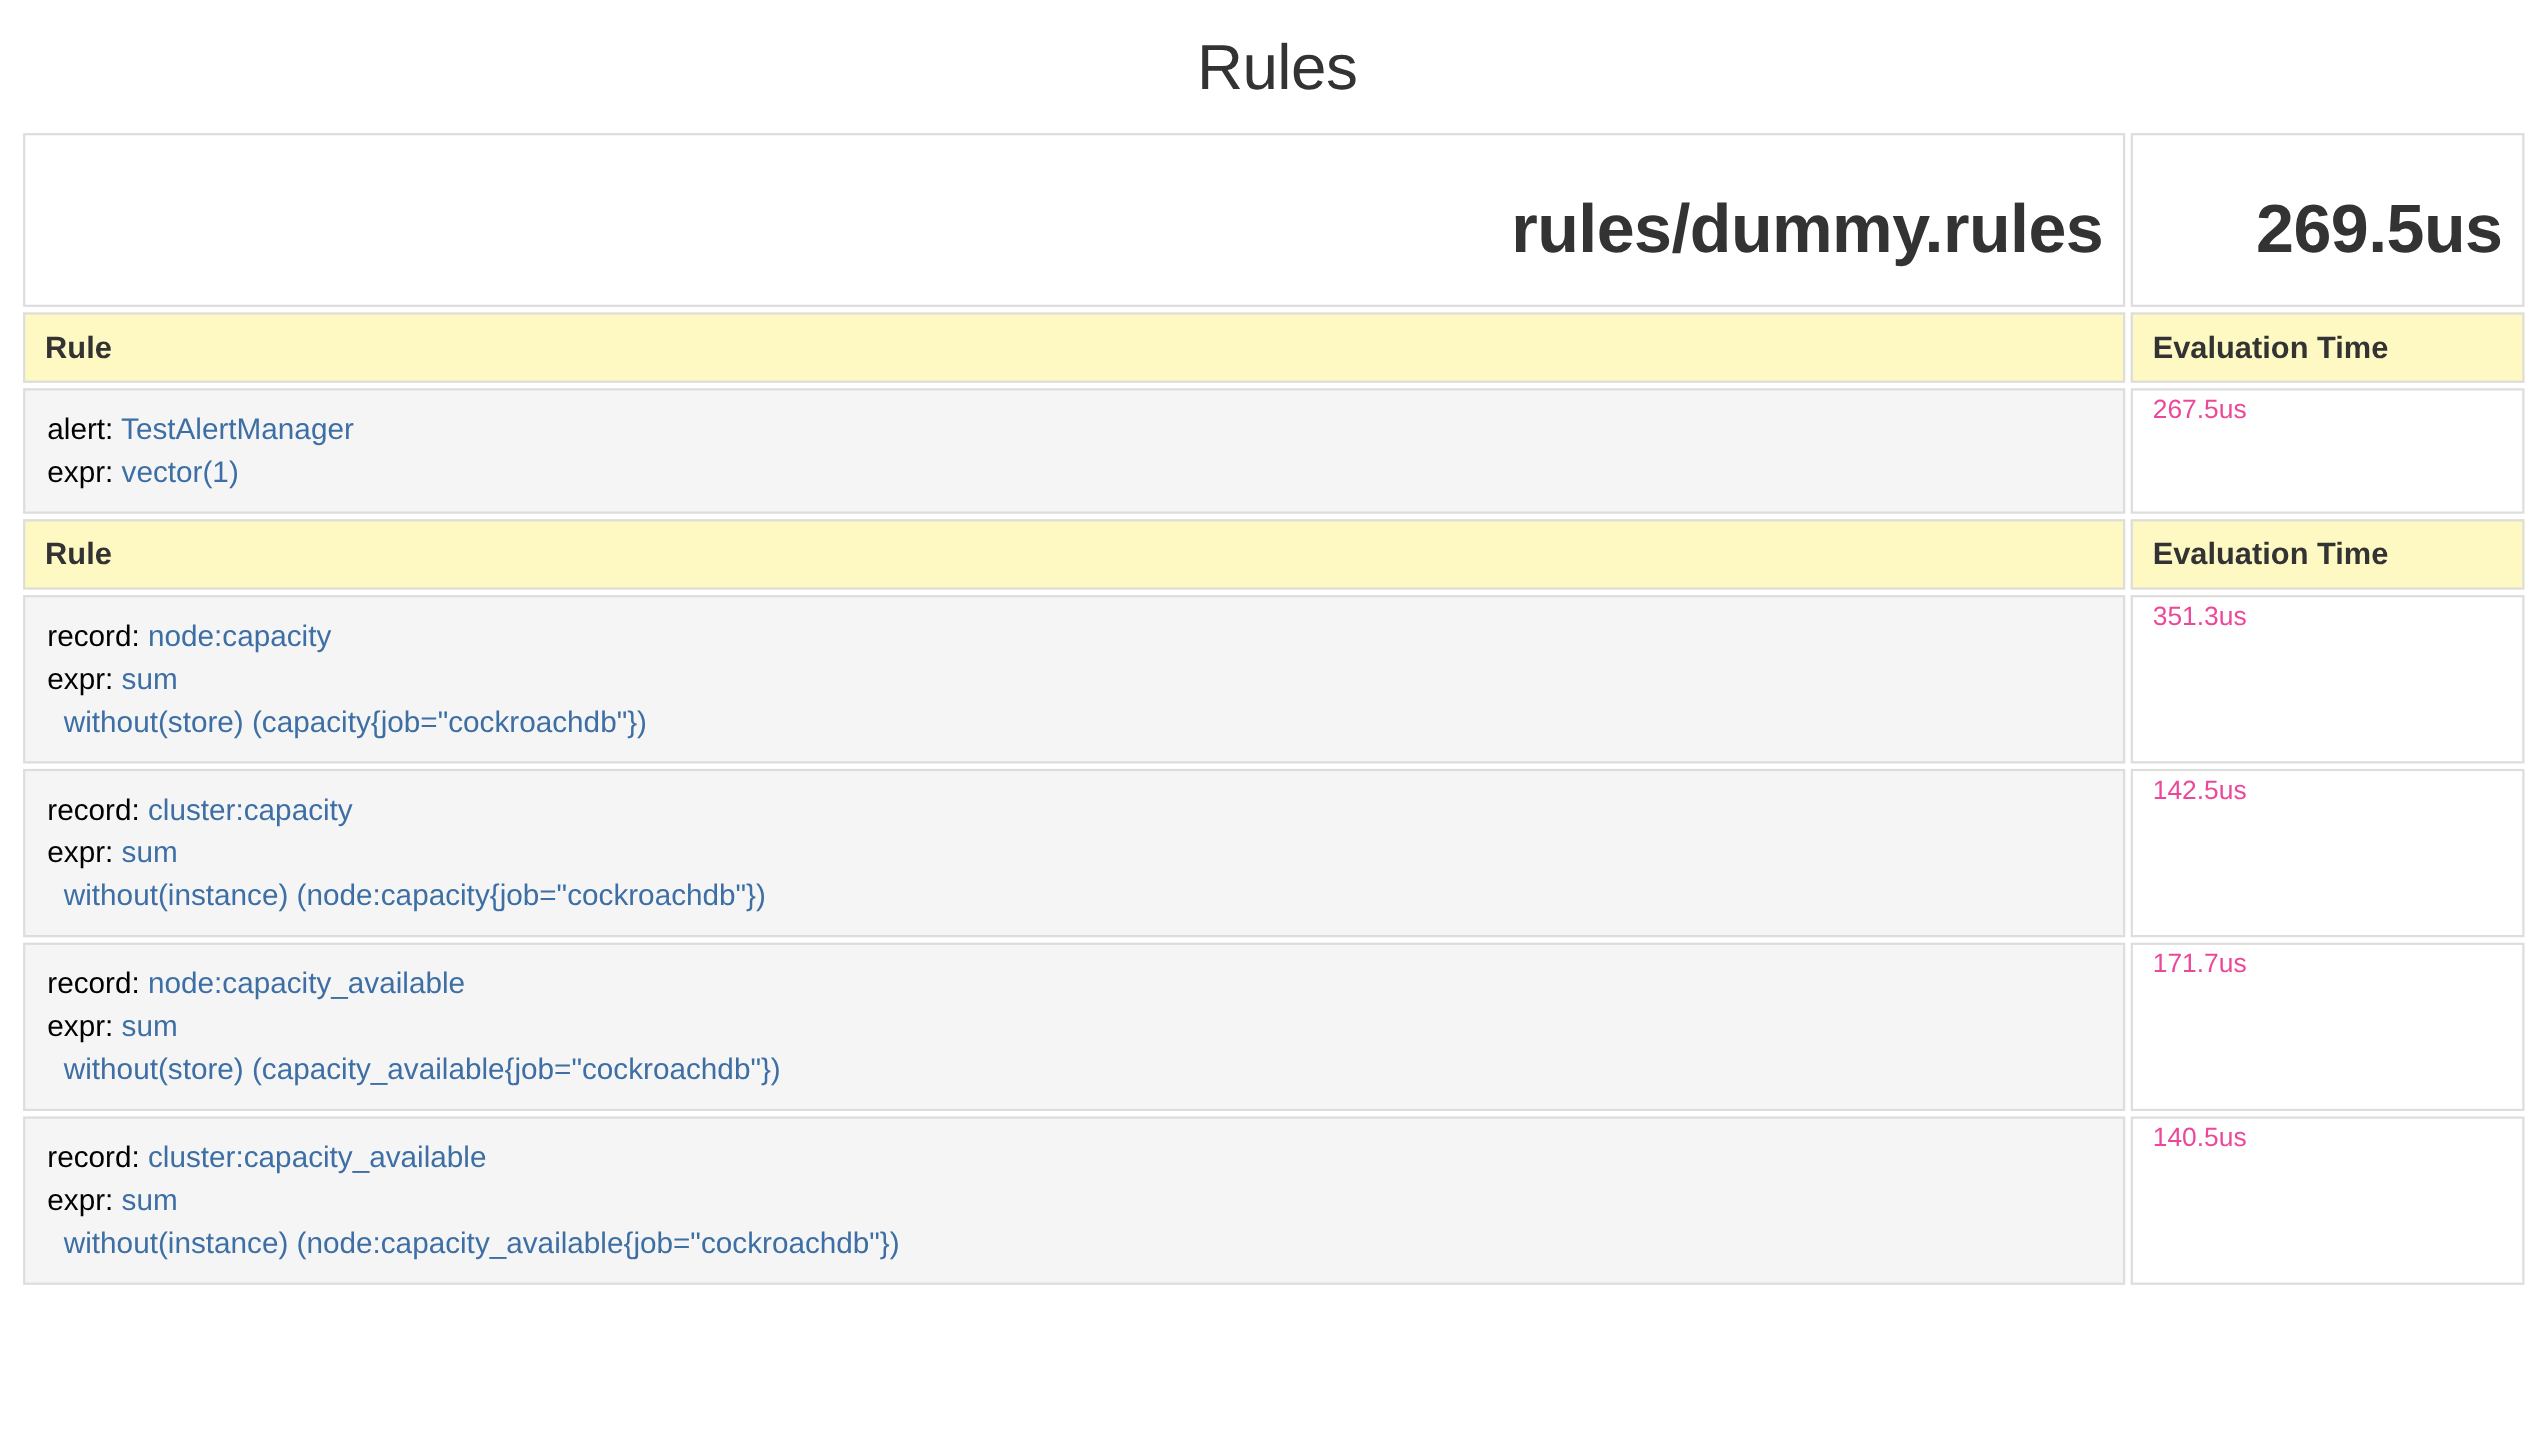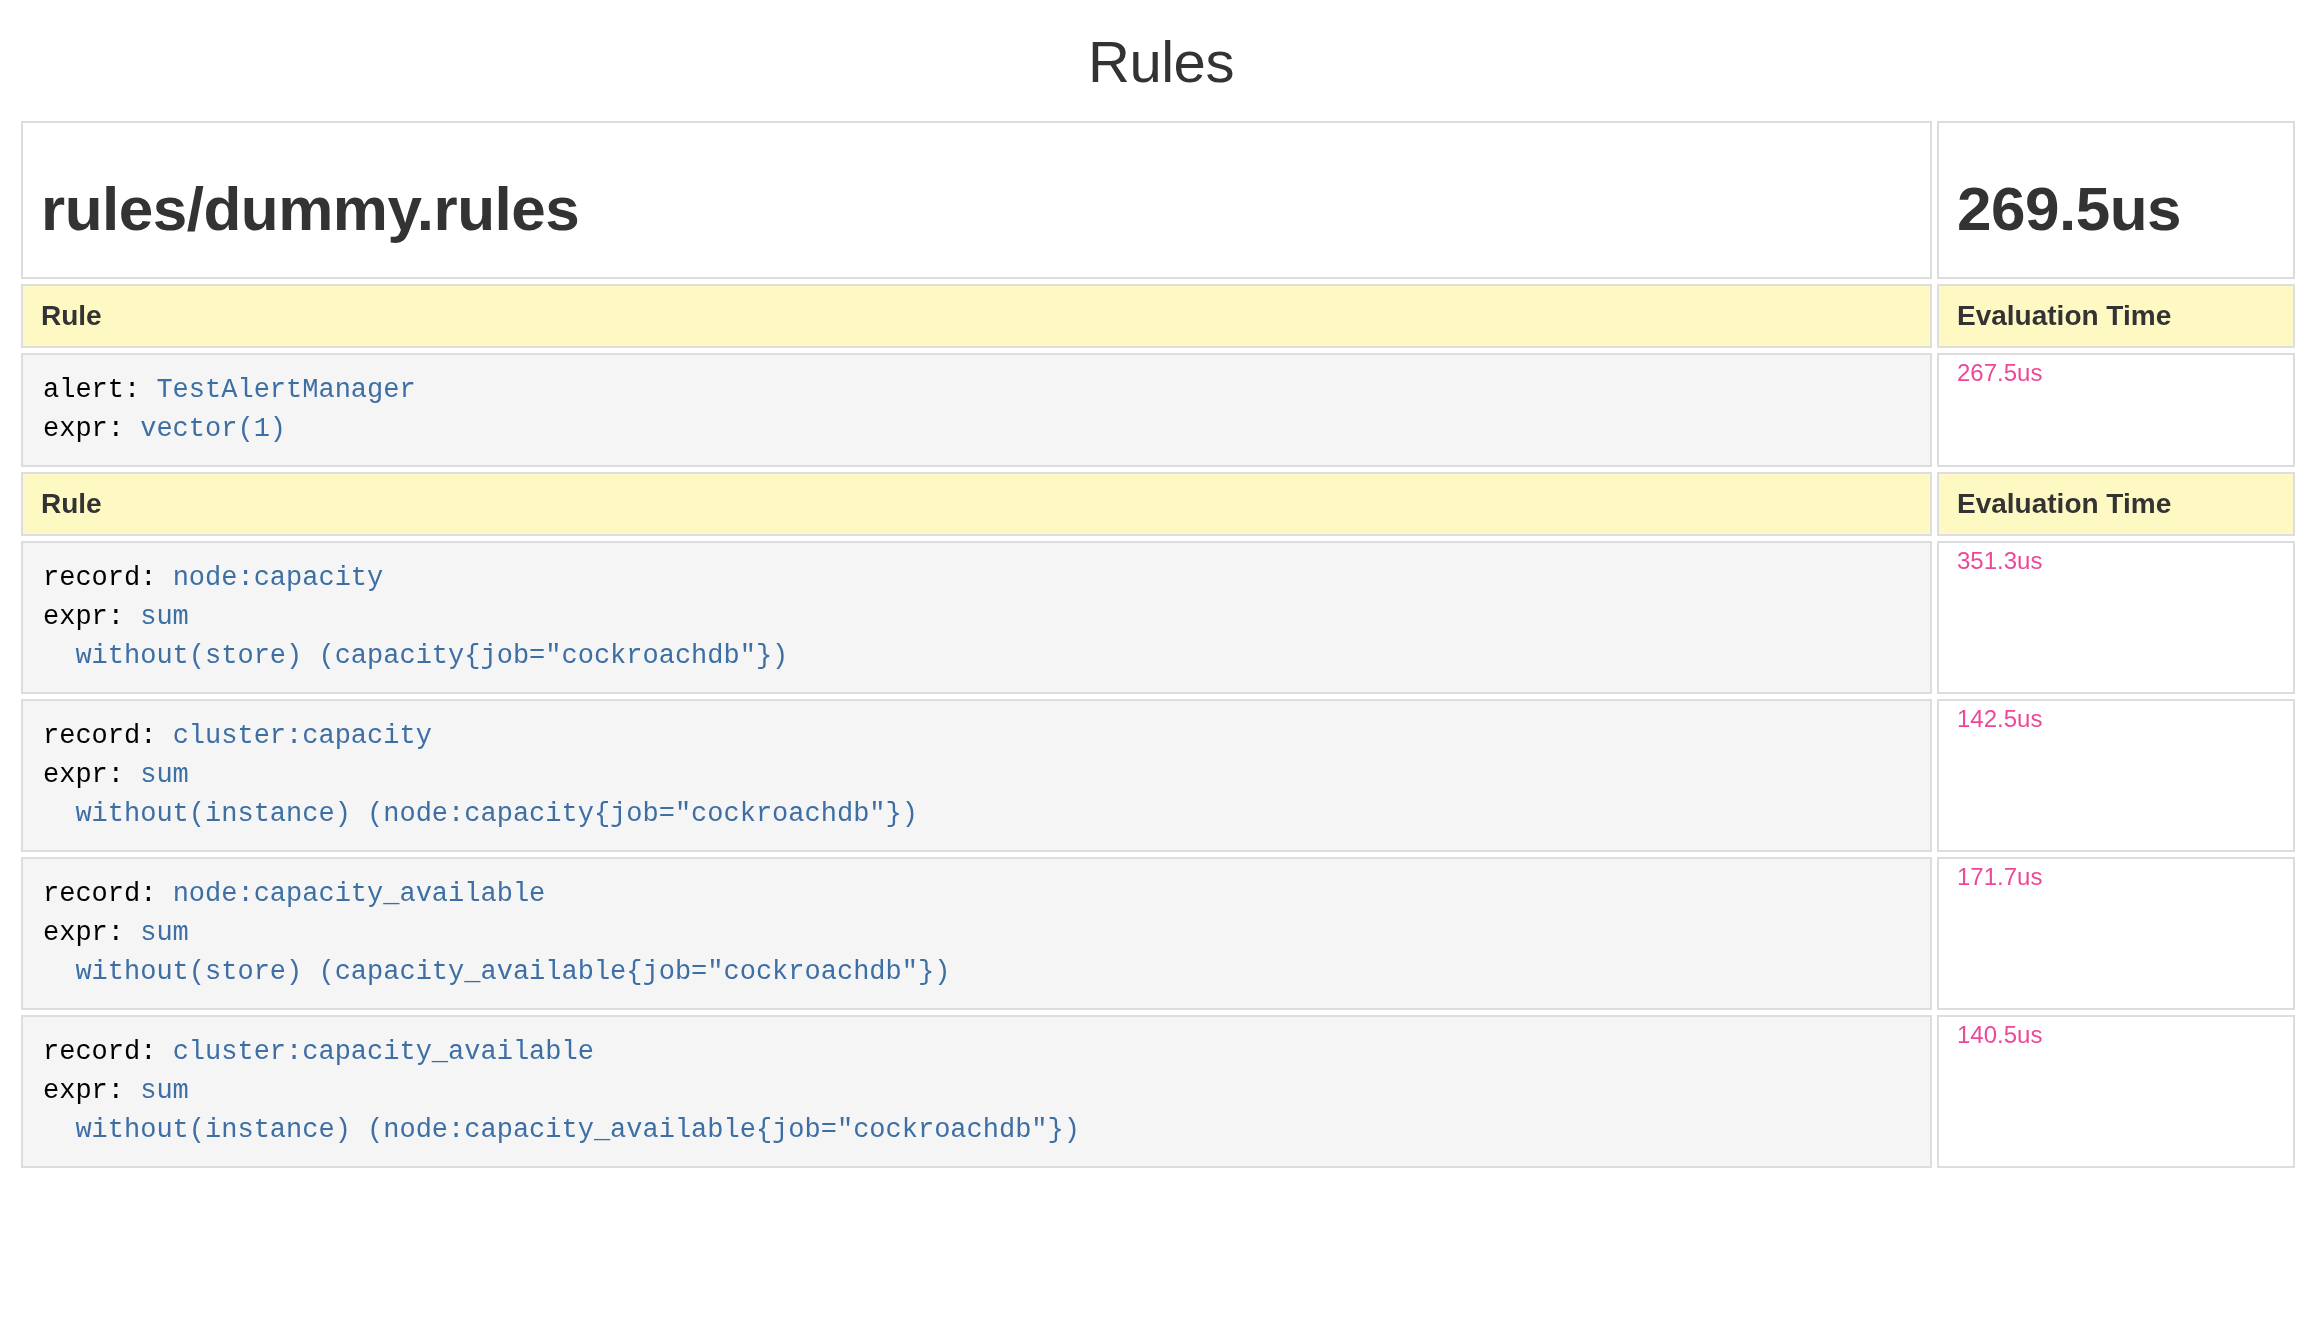--- a/index.html
+++ b/index.html
@@ -25,33 +25,33 @@
     border: 2px solid #dddddd;
     vertical-align: top;
     box-sizing: border-box;
   }
   .time-col { width: 358px; }
 
   td.group-cell { padding: 16px 18px; background: #fff; }
   .group-title {
     font-size: 62px; font-weight: 700; color: #333;
     line-height: 1.1; margin: 36px 0 18px; letter-spacing: -0.5px;
-    white-space: nowrap; overflow: hidden;
+    white-space: nowrap; overflow: hidden; text-align: right;
   }
 
   th.col-header {
     padding: 14px 18px;
     font-size: 28px; font-weight: 700; color: #333;
     text-align: left; background: #fef9c3; margin-top: 23px;
   }
 
   td.rule-cell { background: #f5f5f5; padding: 16px 20px; }
   pre.rule-def {
     margin: 0;
-    font-family: Liberation Mono, monospace;
+    font-family: Liberation Sans, sans-serif;
     font-size: 27px; line-height: 39px;
     color: #000; white-space: pre;
   }
   pre.rule-def a {
     color: #3d6fa5; text-decoration: none; cursor: pointer;
   }
 
   td.eval-cell {
     padding: 4px 18px;
     font-size: 24px; color: #ec4899; background: #fff;

